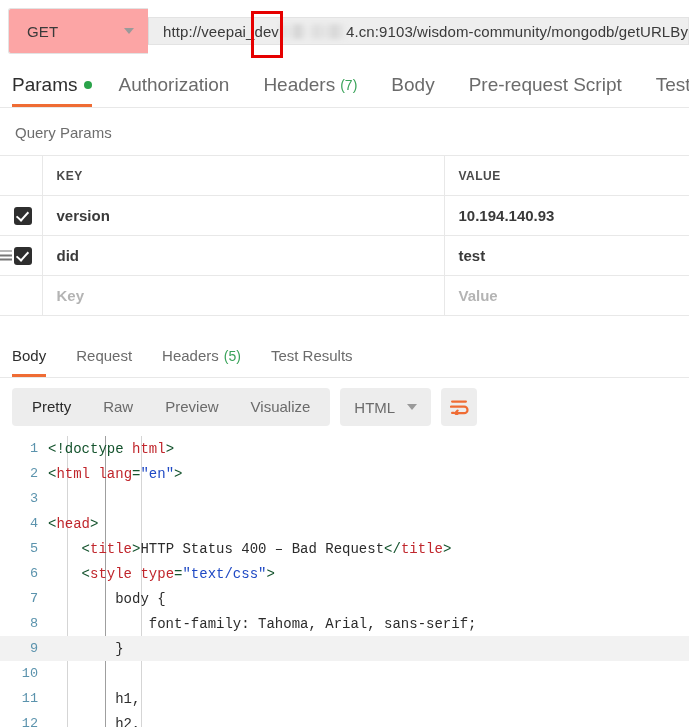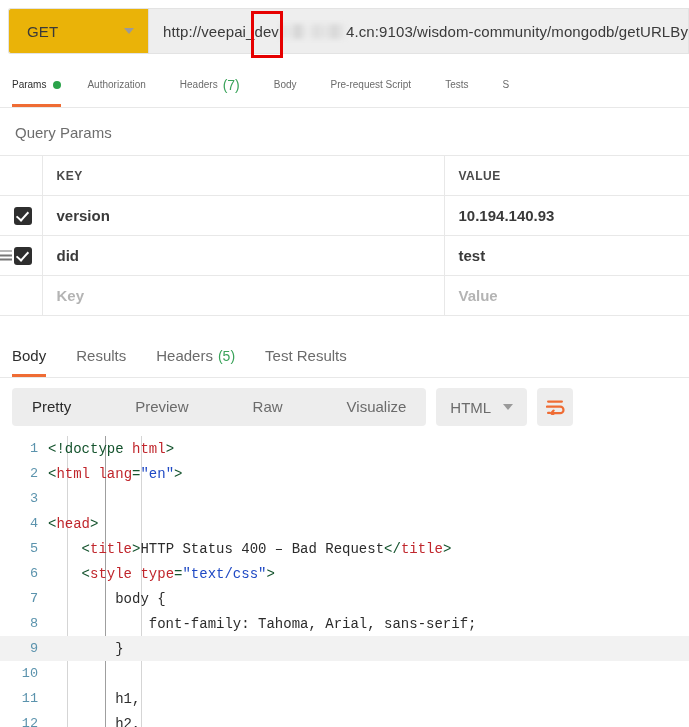--- a/index.html
+++ b/index.html
@@ -16,21 +16,21 @@
   .url-bar {
     position: relative;
     height: 62px;
     display: flex;
     align-items: center;
     padding: 8px 0 8px 8px;
   }
   .method-select {
     width: 140px;
     height: 46px;
-    background: #eab308;
+    background: #fca5a5;
     border: 1px solid #e3e3e3;
     border-right: none;
     border-radius: 3px 0 0 3px;
     display: flex;
     align-items: center;
     justify-content: space-between;
     padding: 0 14px 0 18px;
     cursor: pointer;
   }
   .method-label {
@@ -39,21 +39,21 @@
     letter-spacing: .2px;
   }
   .caret-down {
     width: 0; height: 0;
     border-left: 5px solid transparent;
     border-right: 5px solid transparent;
     border-top: 6px solid #9a9a9a;
   }
   .url-input {
     flex: 1;
-    height: 46px;
+    height: 28px;
     background: #eeeeee;
     border: 1px solid #e3e3e3;
     border-left: 1px solid #dcdcdc;
     display: flex;
     align-items: center;
     padding: 0 0 0 14px;
     overflow: hidden;
     white-space: nowrap;
     cursor: text;
   }
@@ -97,21 +97,21 @@
     display: flex;
     align-items: center;
     padding: 0 16px 0 0;
     margin-right: 18px;
     position: relative;
     cursor: pointer;
     white-space: nowrap;
   }
   .req-tab:first-child { padding-right: 8px; }
   .req-tab .tlabel {
-    font-size: 10px;
+    font-size: 19px;
     color: #6b6b6b;
   }
   .req-tab.active .tlabel { color: #2e2e2e; }
   .req-tab .tcount {
     font-size: 14px;
     color: #3aa35a;
     margin-left: 5px;
   }
   .green-dot {
     width: 8px; height: 8px;
@@ -241,21 +241,20 @@
     padding: 10px 0 10px 12px;
     gap: 10px;
   }
   .fmt-group {
     background: #ededed;
     border-radius: 4px;
     display: flex;
     align-items: center;
     height: 38px;
     padding: 0 4px;
-    gap: 32px;
   }
   .fmt-item {
     font-size: 15px;
     color: #6b6b6b;
     padding: 0 16px;
     line-height: 38px;
     cursor: pointer;
     white-space: nowrap;
   }
   .fmt-item.active { color: #2b2b2b; }
@@ -419,36 +418,36 @@
 </tbody>
   </table>
 
 <div class="resp-sep"></div>
 
 <div class="resp-tabs">
   <div class="resp-tab active">
     <span class="tlabel">Body</span>
   </div>
   <div class="resp-tab">
-    <span class="tlabel">Results</span>
+    <span class="tlabel">Request</span>
   </div>
   <div class="resp-tab">
     <span class="tlabel">Headers</span>
     <span class="tcount">(5)</span>
   </div>
   <div class="resp-tab">
     <span class="tlabel">Test Results</span>
   </div>
 </div>
 
 <div class="fmt-bar">
   <div class="fmt-group">
     <span class="fmt-item active">Pretty</span>
+    <span class="fmt-item">Raw</span>
     <span class="fmt-item">Preview</span>
-    <span class="fmt-item">Raw</span>
     <span class="fmt-item">Visualize</span>
   </div>
   <div class="fmt-lang">
     <span class="lbl">HTML</span>
     <span class="caret-down"></span>
   </div>
   <div class="wrap-btn">
     <svg width="19" height="16" viewBox="0 0 19 16">
       <rect x="1" y="1.5" width="16" height="2.2" rx="1.1" fill="#ef6c34"></rect>
       <path d="M1 7.6 H14.2 A3.3 3.3 0 0 1 14.2 14.2 H6.2" stroke="#ef6c34" stroke-width="2.2" fill="none" stroke-linecap="round"></path>

